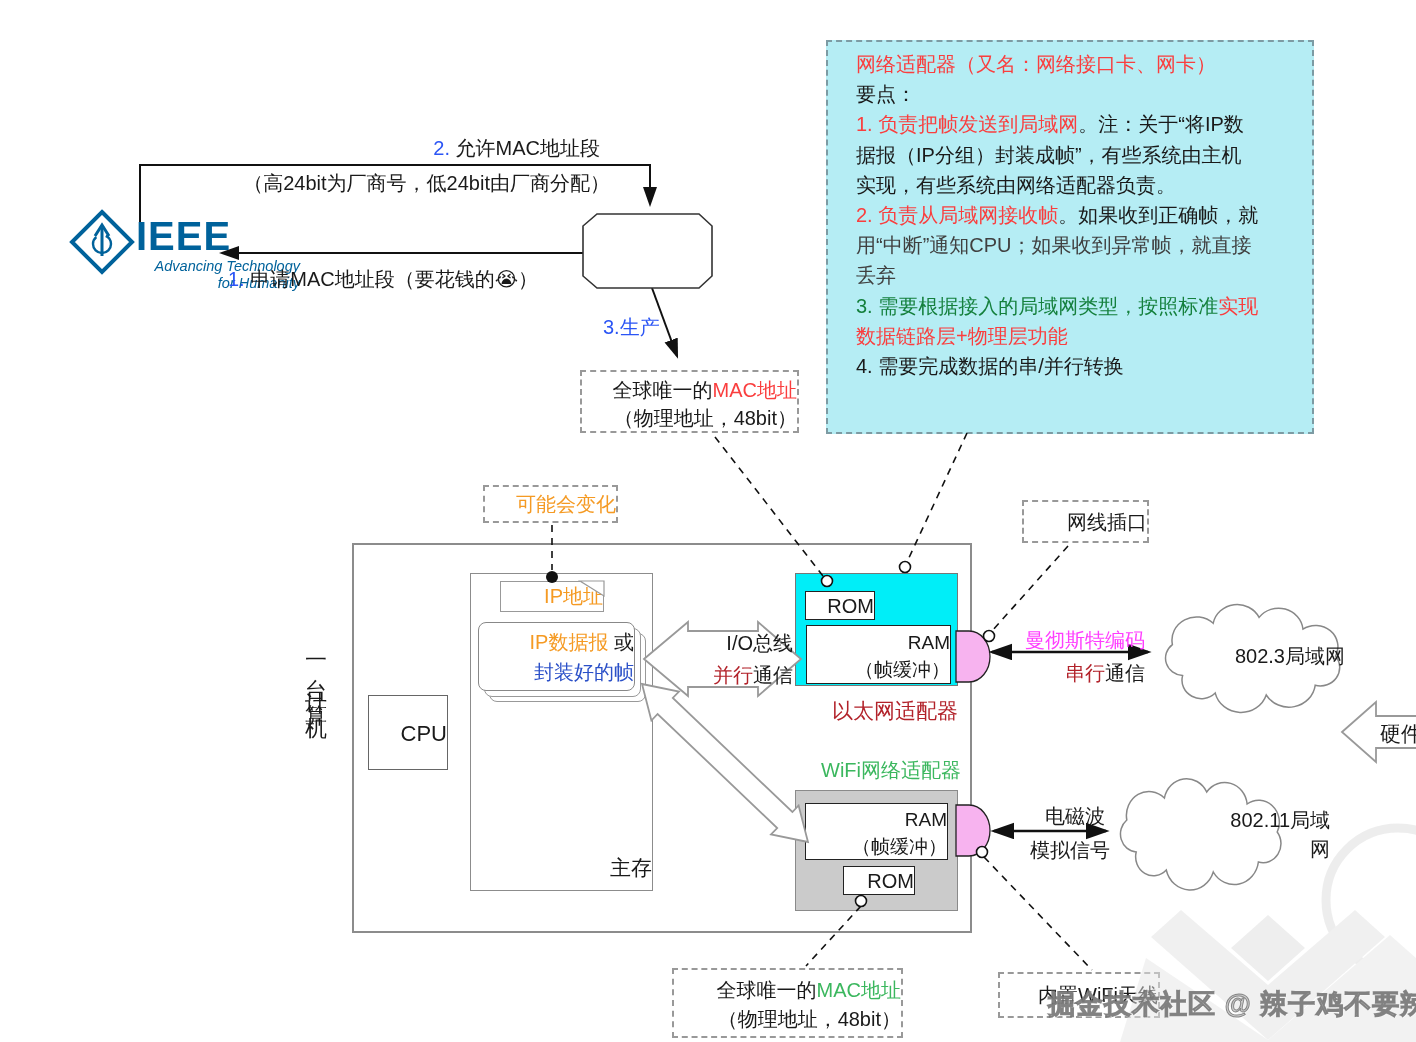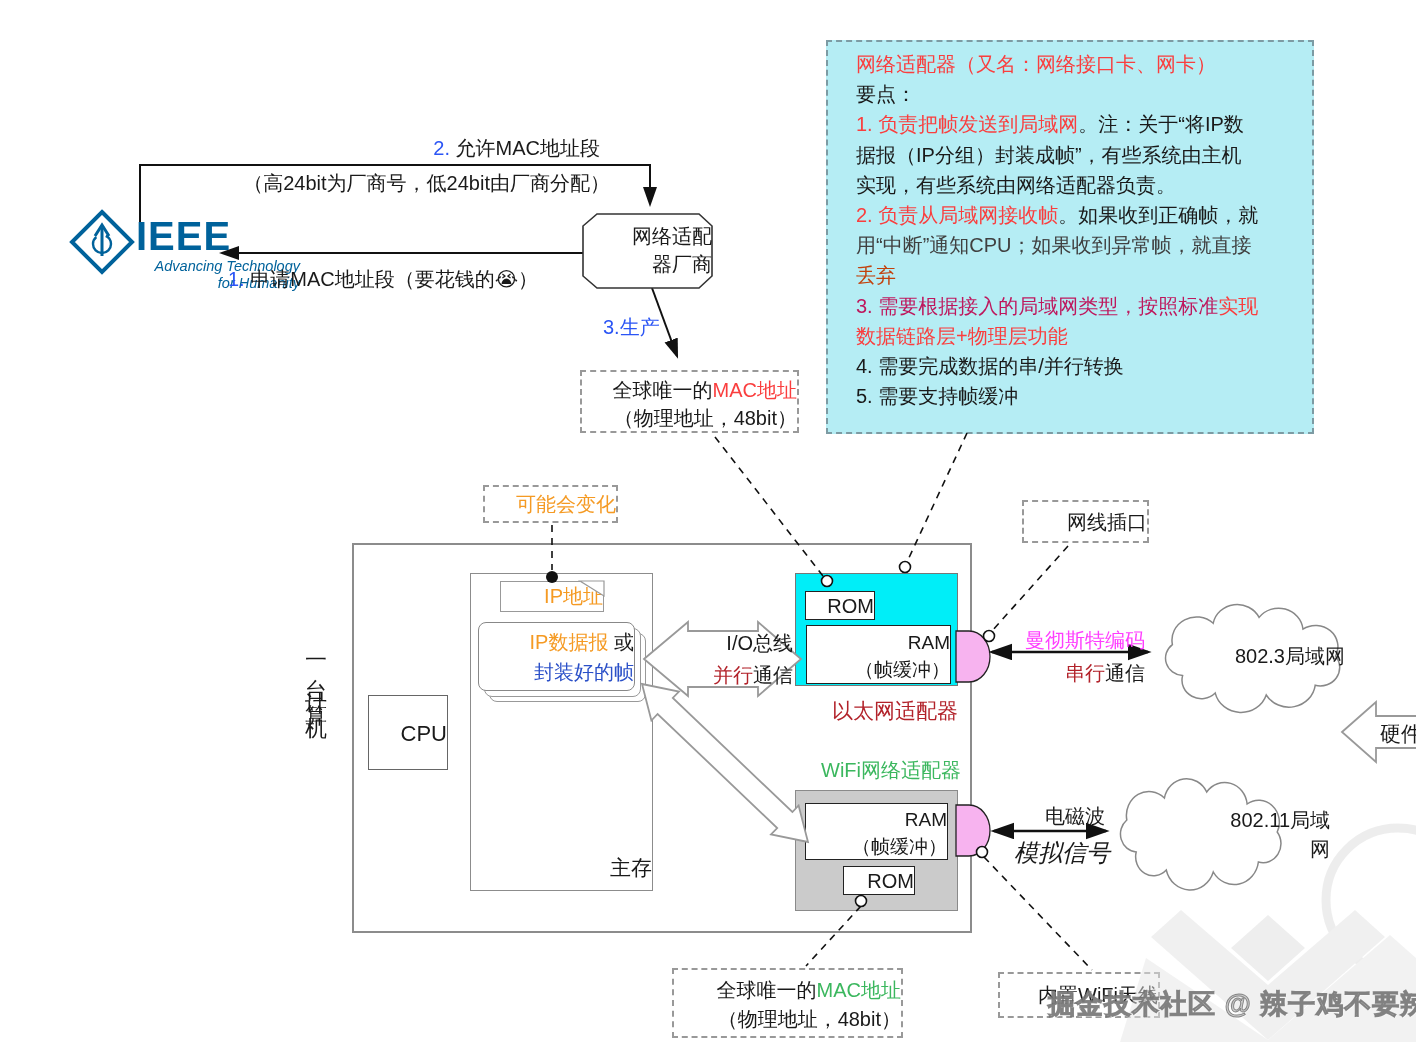--- a/index.html
+++ b/index.html
@@ -83,25 +83,24 @@
 </div>
 
 <div id="note-box">
       <div class="nline"><span style="color: rgb(250, 62, 62);">网络适配器（又名：网络接口卡、网卡）</span></div>
       <div class="nline"><span style="color: rgb(26, 26, 26);">要点：</span></div>
       <div class="nline"><span style="color: rgb(250, 62, 62);">1. 负责把帧发送到局域网</span><span style="color: rgb(26, 26, 26);">。注：关于“将IP数</span></div>
       <div class="nline"><span style="color: rgb(26, 26, 26);">据报（IP分组）封装成帧”，有些系统由主机</span></div>
       <div class="nline"><span style="color: rgb(26, 26, 26);">实现，有些系统由网络适配器负责。</span></div>
       <div class="nline"><span style="color: rgb(250, 62, 62);">2. 负责从局域网接收帧</span><span style="color: rgb(26, 26, 26);">。如果收到正确帧，就</span></div>
       <div class="nline"><span style="color: #404040;">用“中断”通知CPU；如果收到异常帧，就直接</span></div>
-      <div class="nline"><span style="color: #c2410c;">丢弃</span></div>
-      <div class="nline"><span style="color: #be185d; text-align: right;">3. 需要根据接入的局域网类型，按照标准</span><span style="color: rgb(250, 62, 62);">实现</span></div>
+      <div class="nline"><span style="color: #404040;">丢弃</span></div>
+      <div class="nline"><span style="color: #15803d; text-align: right;">3. 需要根据接入的局域网类型，按照标准</span><span style="color: rgb(250, 62, 62);">实现</span></div>
       <div class="nline"><span style="color: rgb(250, 62, 62);">数据链路层+物理层功能</span></div>
       <div class="nline"><span style="color: rgb(26, 26, 26);">4. 需要完成数据的串/并行转换</span></div>
-      <div class="nline"><span style="color: rgb(26, 26, 26);">5. 需要支持帧缓冲</span></div>
     </div>
 
 <div class="box z1 dashed center" style="left:580px;top:370px;width:219px;height:63px;font-size:20px;line-height:28px;padding-top:4px;background:transparent;">
   <div><span>全球唯一的</span><span class="c-red">MAC地址</span></div>
   <div>（物理地址，48bit）</div>
 </div>
 
 <div class="box z1 dashed center" style="left:483px;top:485px;width:135px;height:38px;font-size:20px;line-height:35px;background:transparent;">
   <span class="c-orange">可能会变化</span>
 </div>
@@ -192,42 +191,38 @@
 
 <div class="lbl center" style="left:300px;top:135px;width:300px;font-size:20px;">
   <span class="c-blue">2.</span><span> 允许MAC地址段</span>
 </div>
 <div class="lbl center" style="left:190px;top:170px;width:420px;font-size:20px;">（高24bit为厂商号，低24bit由厂商分配）</div>
 <div class="lbl" style="left:228px;top:266px;font-size:20px;">
   <span class="c-blue">1.</span><span> 申请MAC地址段（要花钱的😭）</span>
 </div>
 <div class="lbl c-blue" style="left:603px;top:314px;font-size:20px;">3.生产</div>
 
-<div class="lbl center" style="left:583px;top:222px;width:129px;font-size:20px;line-height:28px;">
-  <div>网络适配</div>
-  <div>器厂商</div>
-</div>
 
 <div class="lbl vtext" style="left:301px;top:648px;">一台计算机</div>
 
 <div class="lbl center" style="left:653px;top:630px;width:140px;font-size:20px;">I/O总线</div>
 <div class="lbl center" style="left:653px;top:662px;width:140px;font-size:20px;">
   <span class="c-darkred">并行</span><span>通信</span>
 </div>
 
 <div class="lbl center c-darkred" style="left:798px;top:697px;width:160px;font-size:21px;">以太网适配器</div>
 <div class="lbl center c-green" style="left:793px;top:757px;width:168px;font-size:20px;">WiFi网络适配器</div>
 
 <div class="lbl center c-magenta" style="left:995px;top:627px;width:150px;font-size:20px;">曼彻斯特编码</div>
 <div class="lbl center" style="left:995px;top:660px;width:150px;font-size:20px;">
   <span class="c-darkred">串行</span><span>通信</span>
 </div>
 
 <div class="lbl center" style="left:995px;top:803px;width:110px;font-size:20px;">电磁波</div>
-<div class="lbl center" style="left:990px;top:837px;width:120px;font-size:24px;font-style:italic;">模拟信号</div>
+<div class="lbl center" style="left:990px;top:837px;width:120px;font-size:20px;">模拟信号</div>
 
 <div class="lbl center" style="left:1165px;top:643px;width:180px;font-size:20px;">802.3局域网</div>
 <div class="lbl center" style="left:1168px;top:806px;width:162px;font-size:20px;line-height:29px;">
   <div>802.11局域</div>
   <div>网</div>
 </div>
 
 <div class="lbl" style="left:1380px;top:720px;font-size:21px;">硬件架</div>
 
 <div id="wm-text">掘金技术社区 @ 辣子鸡不要辣</div>

